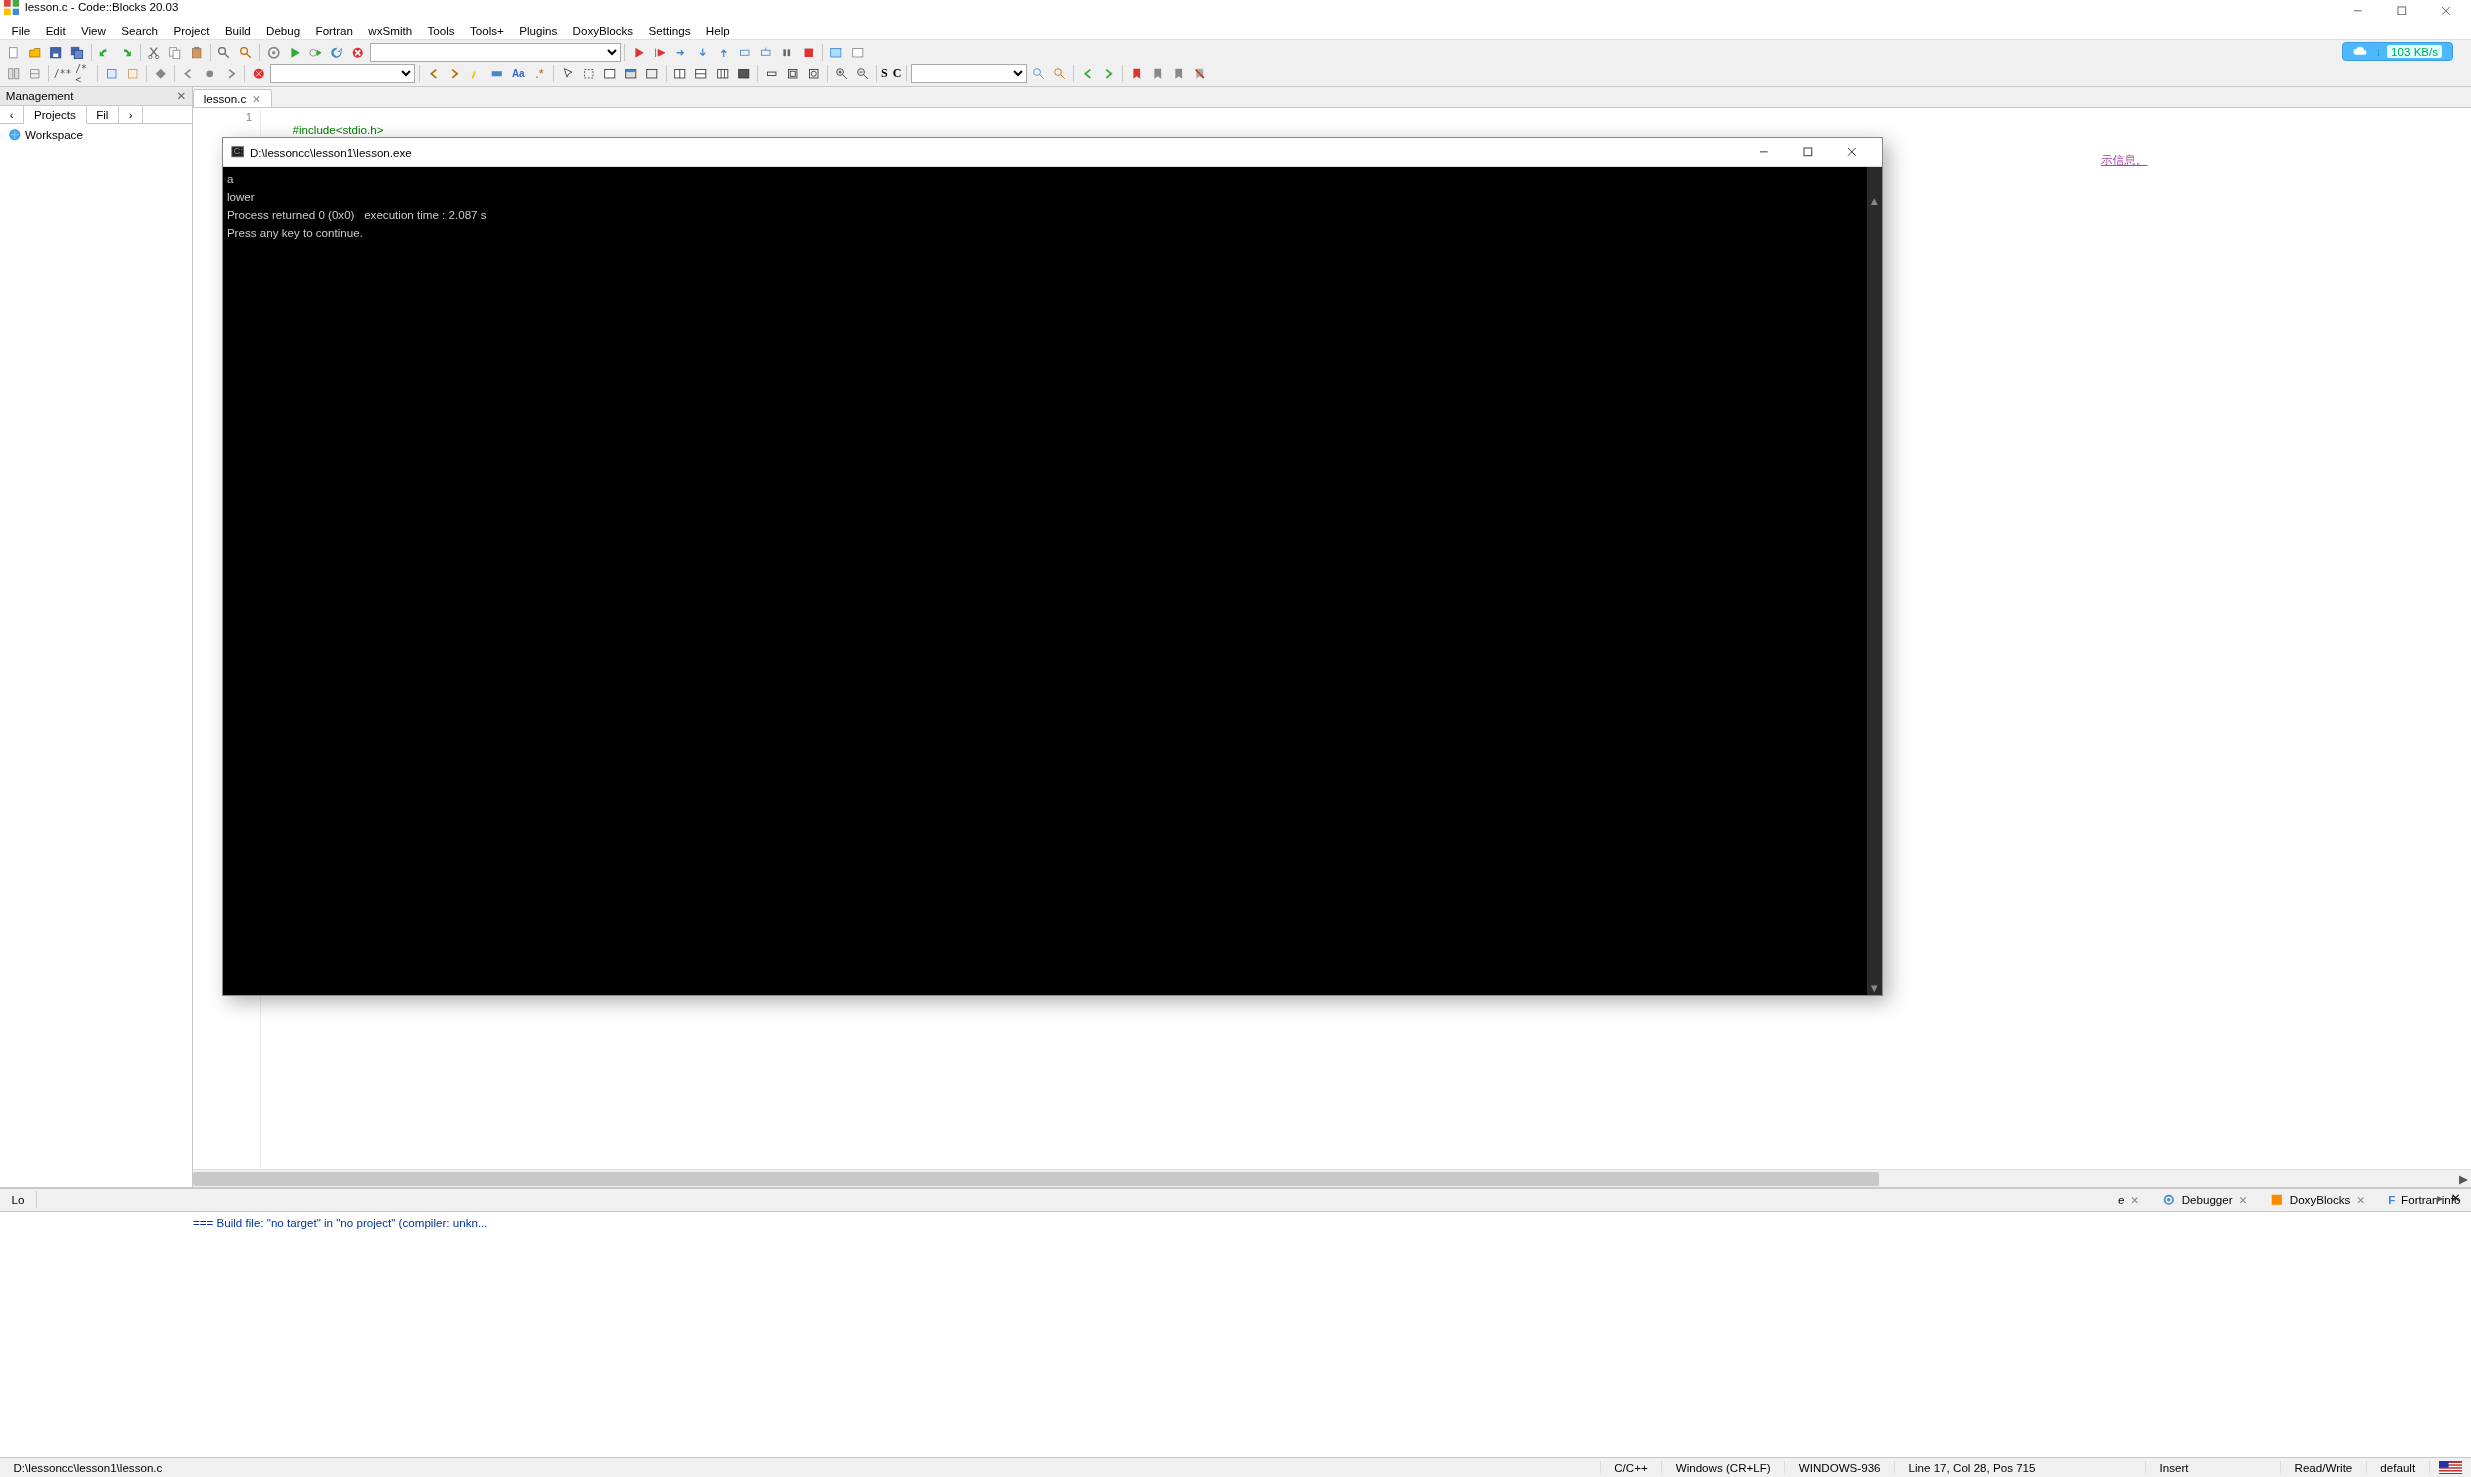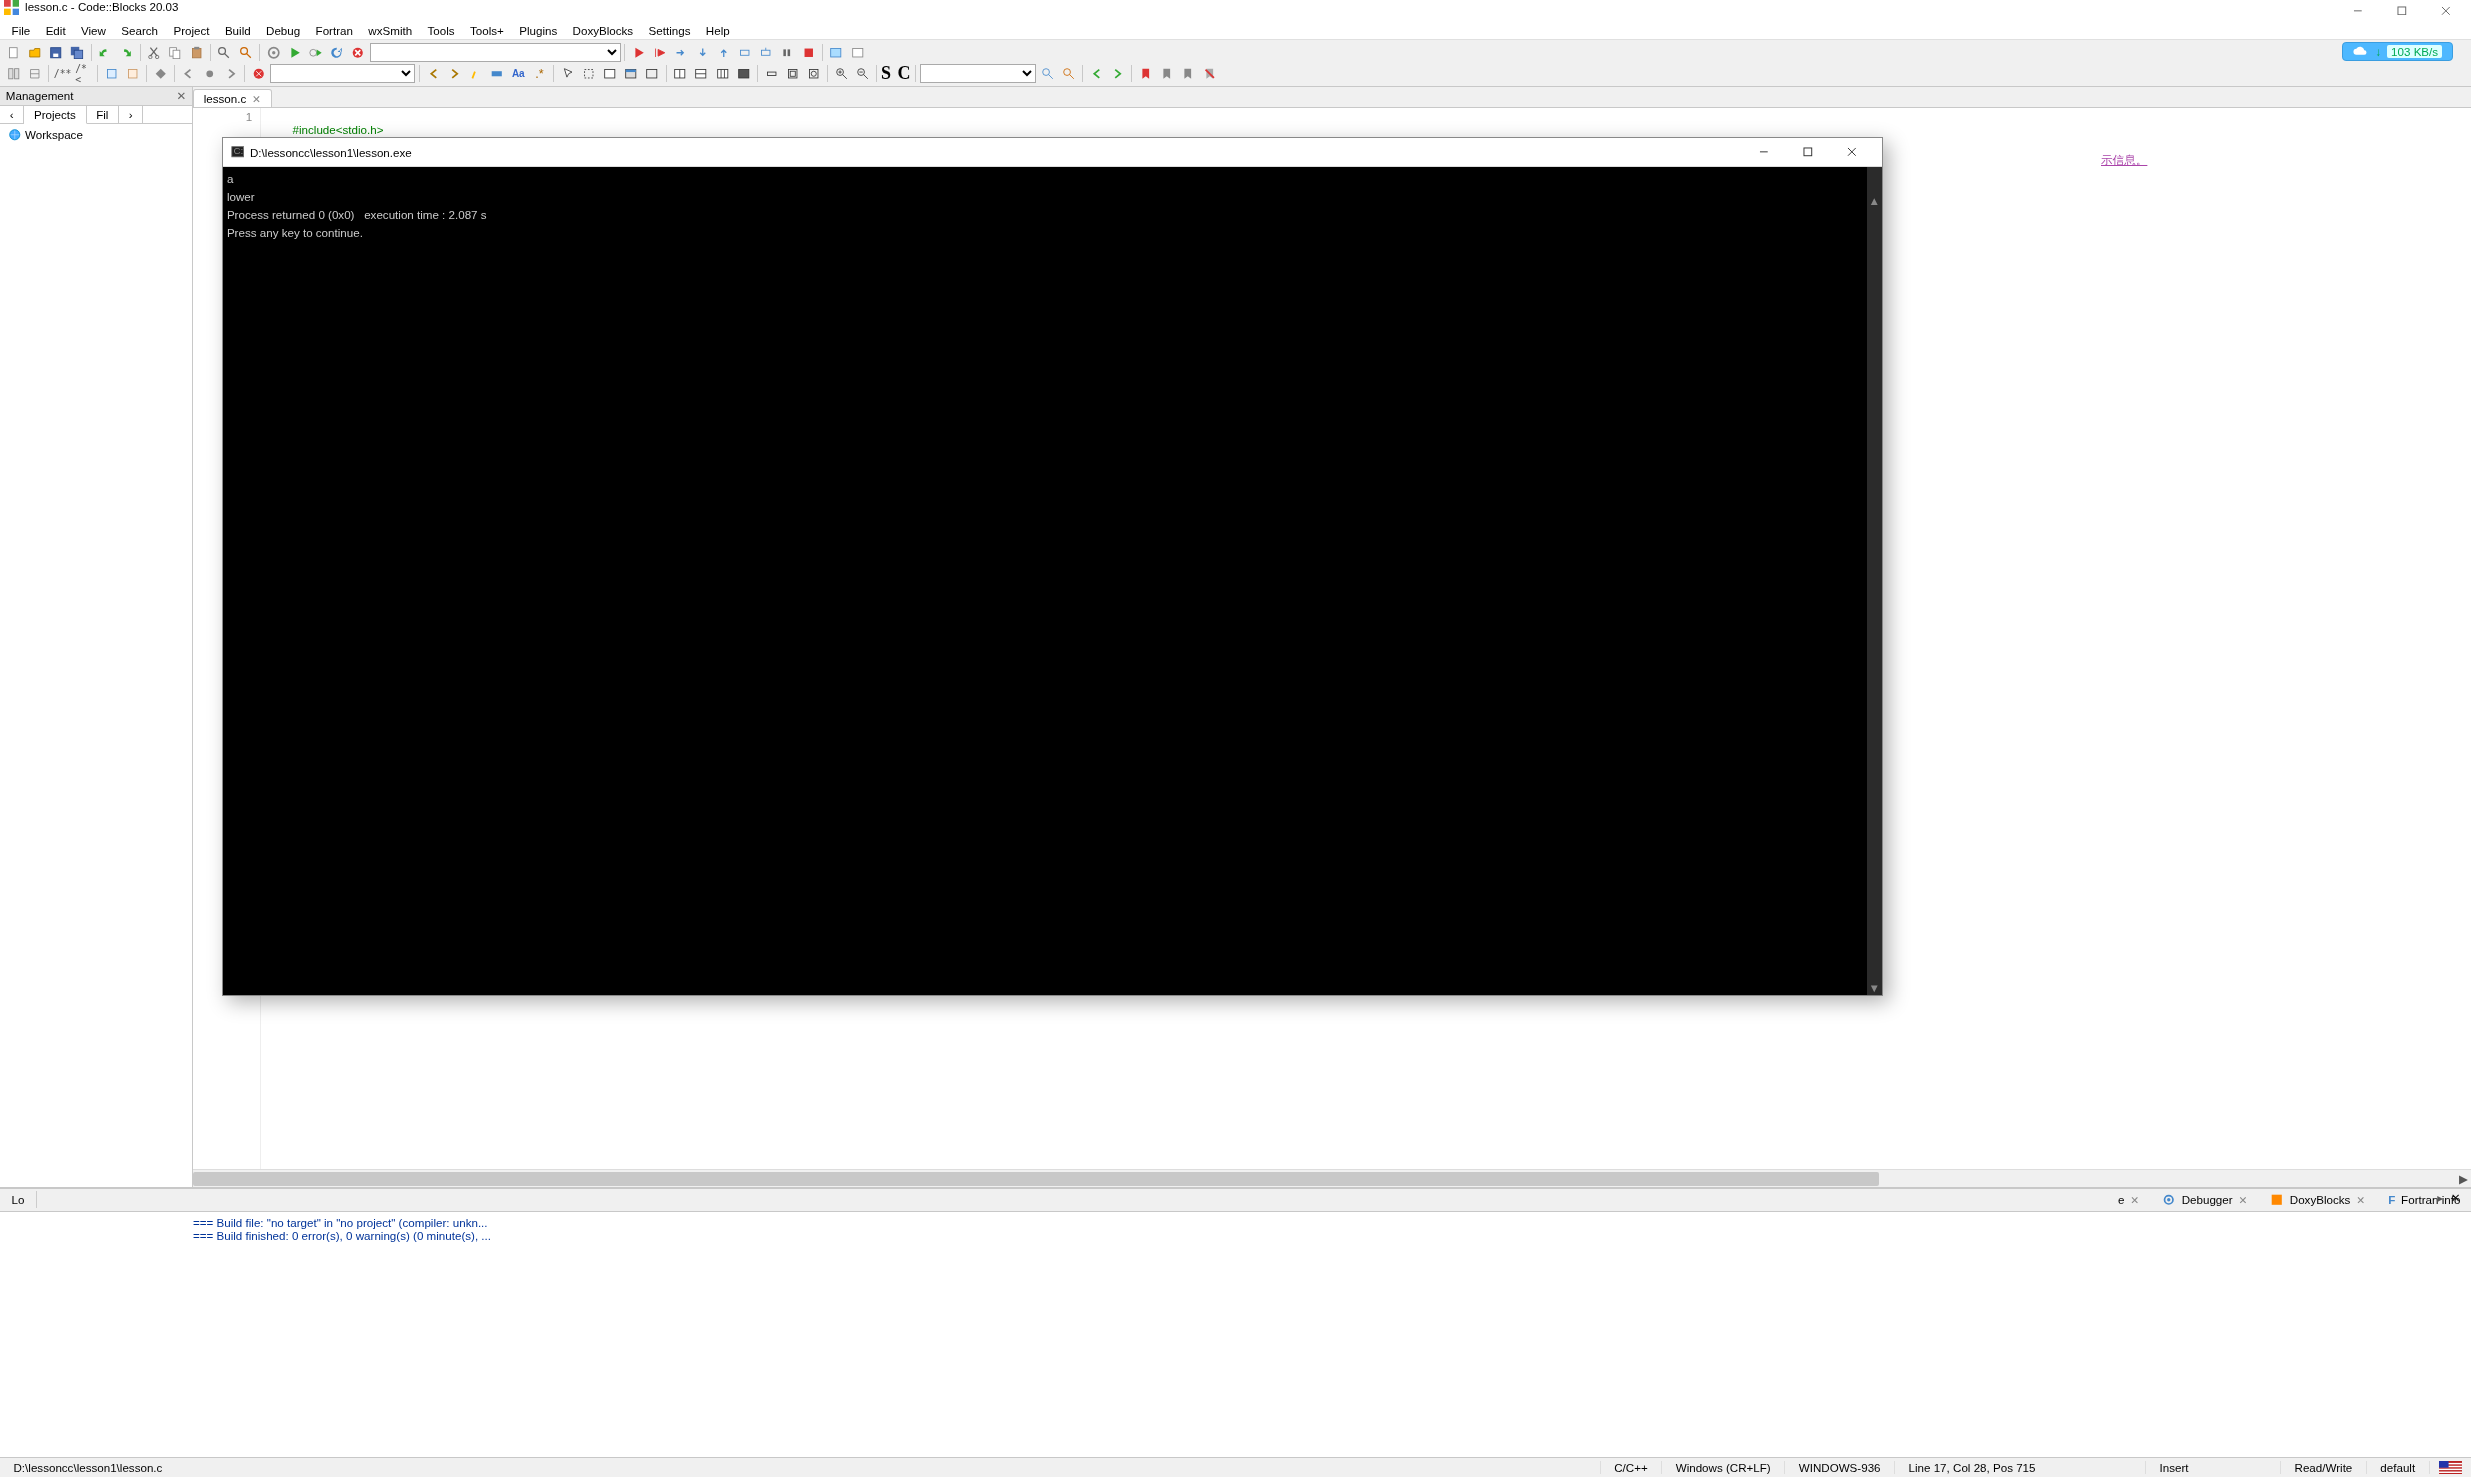--- a/index.html
+++ b/index.html
@@ -68,21 +68,21 @@
 .logs-tabs .lt .x { color: #888; font-size: 10.6px; }
 .logs-tabs .closeall { position: absolute; right: 3.9px; top: 0; padding: 1.9px 7.7px; }
 .logs-tabs .arrow-more { position: absolute; right: 29px; top: 1.9px; color: #555; }
 .logs-body { flex: 1; padding: 3.9px 19.3px 3.9px 193px; font-family: Consolas, monospace; font-size: 11.6px; color: #003399; }
 
 
 .statusbar { height: 21px; background: #f0f0f0; border-top: 1px solid #c8c8c8; display: flex; align-items: center; font-size: 12.6px; }
 .statusbar .cell { padding: 0 13.5px; border-right: 1px solid #ddd; }
 .statusbar .flex { flex: 1; }
 .flag { width: 23px; height: 13.5px; display: inline-block; margin: 0 9.7px; }
-.sc { font-family: "Times New Roman", serif; font-size: 18px; font-weight: bold; letter-spacing: 1px; }
+.sc { font-family: "Times New Roman", serif; font-size: 12px; font-weight: bold; letter-spacing: 1px; }
 </style>
 </head>
 <body>
 
 <div class="titlebar">
   <span class="icon">
     <svg viewBox="0 0 16 16">
         <rect x="0" y="0" width="7" height="7" fill="#d44"></rect>
         <rect x="9" y="0" width="7" height="7" fill="#4a4"></rect>
         <rect x="0" y="9" width="7" height="7" fill="#fb0"></rect>
@@ -584,21 +584,20 @@
     </span>
     <span class="lt">
       <span style="color:#48c;font-weight:bold">F</span>
       <span>Fortran info</span>
     </span>
     <span class="arrow-more">▸</span>
     <span class="closeall">✕</span>
   </div>
   <div class="logs-body">
     <div>=== Build file: "no target" in "no project" (compiler: unkn...</div>
-    <div>=== Build finished: 0 error(s), 0 warning(s) (0 minute(s), ...</div>
   </div>
 </div>
 
 <div class="statusbar">
   <div class="cell flex">D:\lessoncc\lesson1\lesson.c</div>
   <div class="cell">C/C++</div>
   <div class="cell">Windows (CR+LF)</div>
   <div class="cell">WINDOWS-936</div>
   <div class="cell" style="width:251px">Line 17, Col 28, Pos 715</div>
   <div class="cell" style="width:135px">Insert</div>

